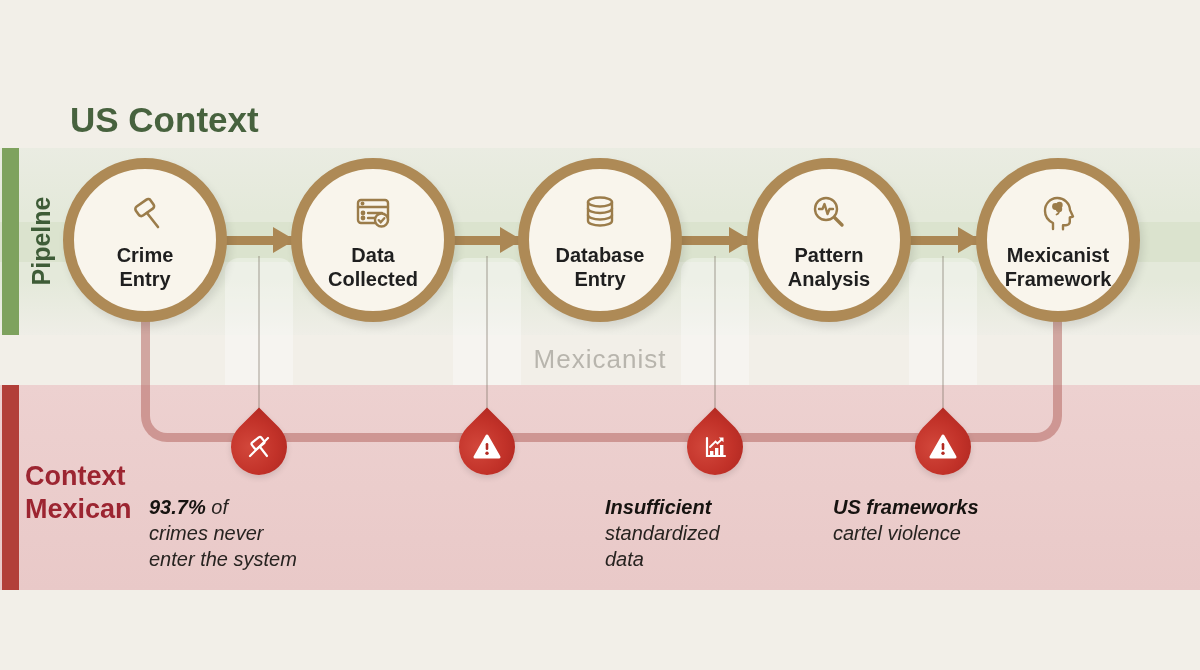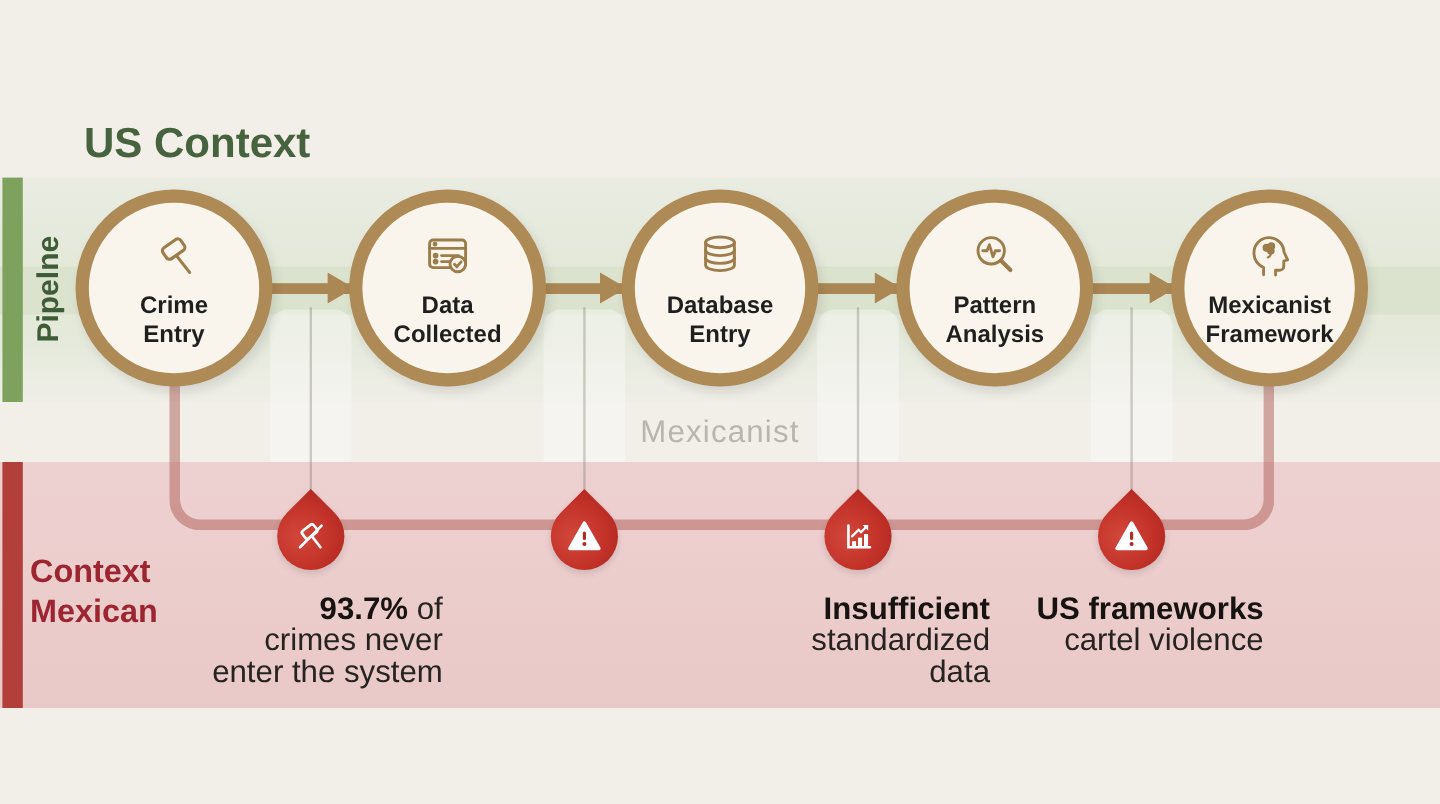--- a/index.html
+++ b/index.html
@@ -46,21 +46,21 @@
   .circle .ic{margin-bottom:5px;}
   .stage-label{font-size:20px;font-weight:bold;color:#1f1f1f;text-align:center;line-height:24px;}
   
   .drop{top:419px;width:56px;height:56px;transform:rotate(45deg);
     border-radius:0 50% 50% 50%;z-index:4;
     background:radial-gradient(circle at 38% 62%, #d2473b 0%, #c23229 55%, #ab251f 100%);
     box-shadow:2px 2px 6px rgba(0,0,0,0.12);}
   .drop .inner{width:100%;height:100%;display:flex;align-items:center;justify-content:center;
     transform:rotate(-45deg);}
   
-  .issue{top:494px;width:220px;text-align:right;font-size:26px;line-height:26px;color:#272320;z-index:4;}
+  .issue{top:494px;width:220px;text-align:left;font-size:20px;line-height:26px;color:#272320;z-index:4;font-style:italic;}
   .issue b{font-weight:bold;color:#161310;}
   svg{display:block;}
 </style>
 </head>
 <body>
 
 <div id="canvas">
 
   <div class="abs us-band"></div>
   <div class="abs connector-strip"></div>

